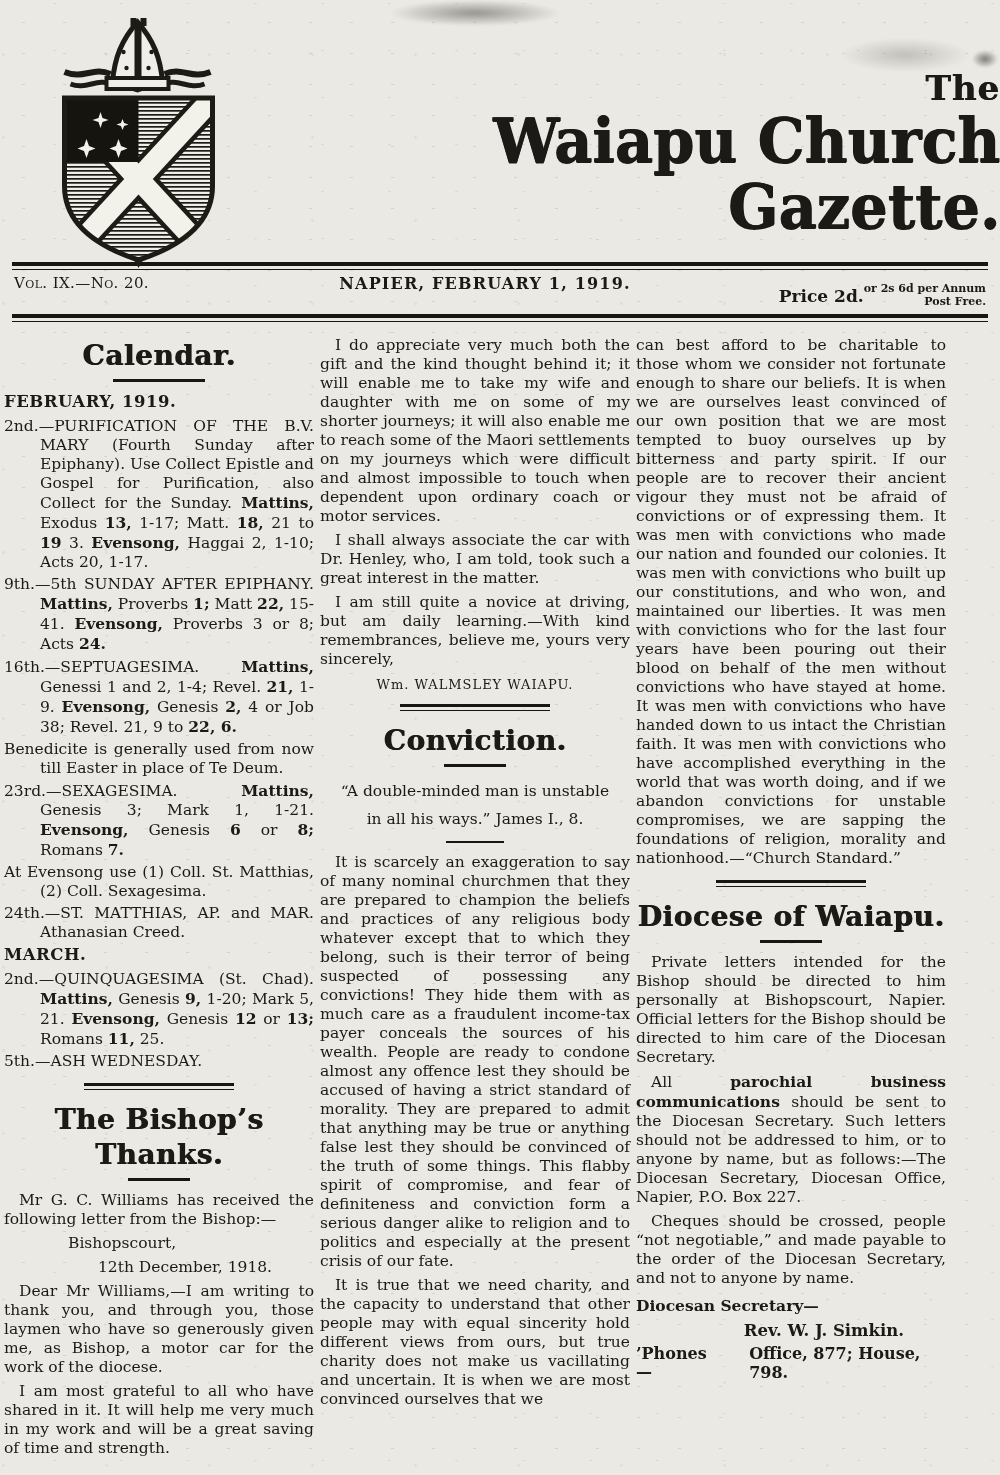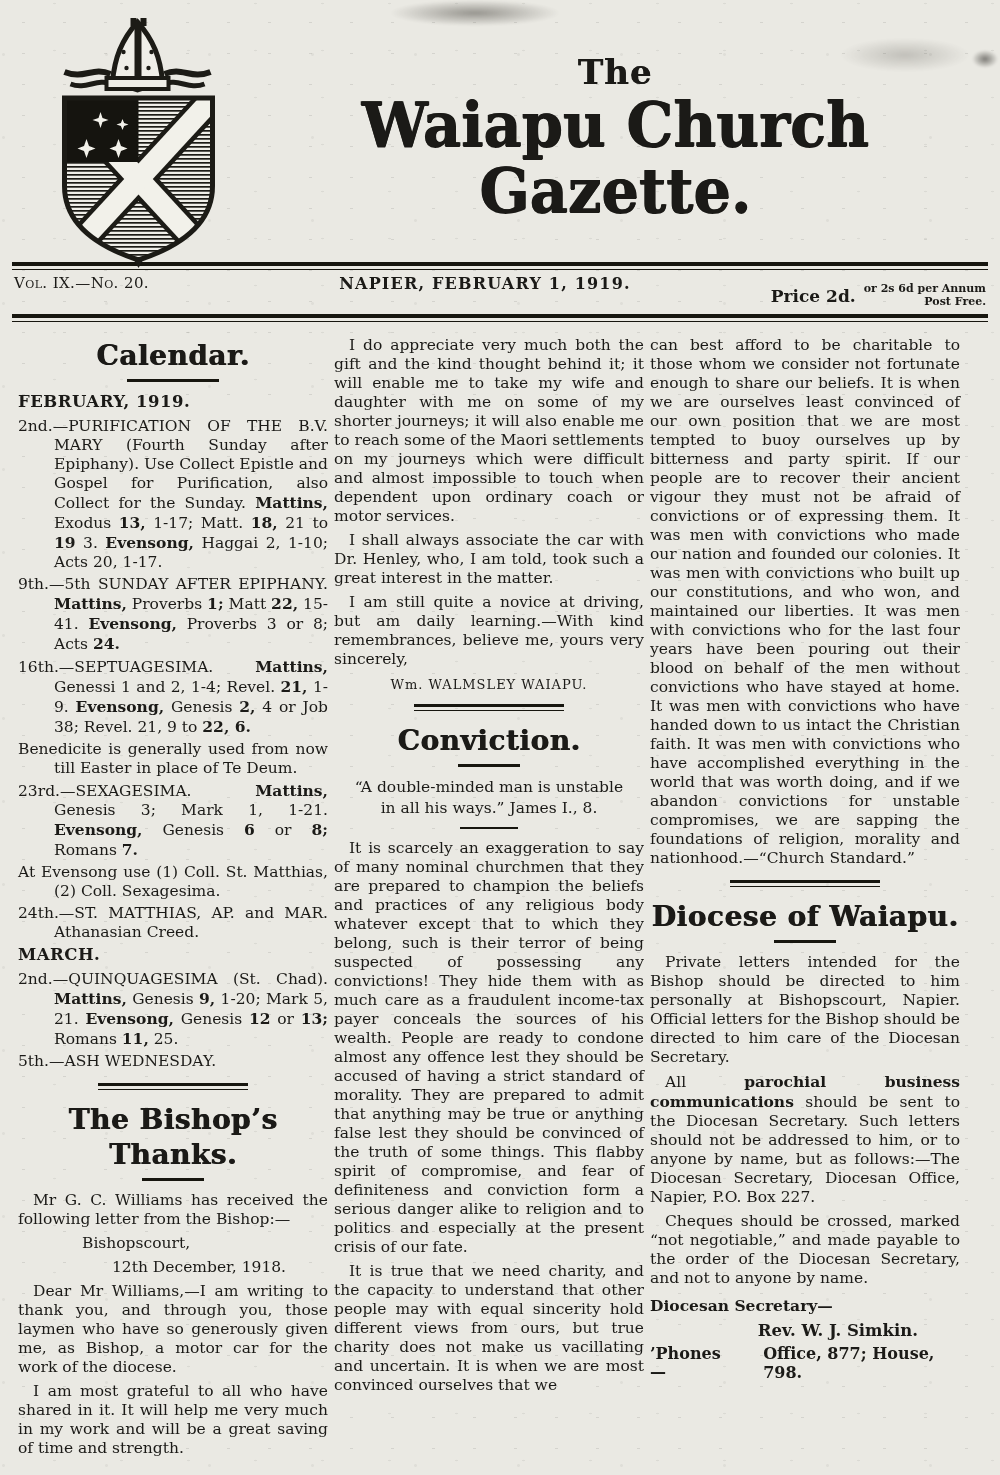--- a/index.html
+++ b/index.html
@@ -24,58 +24,58 @@
   .smudge.s1{left:390px;top:0px;width:170px;height:26px;opacity:.45;
     background:radial-gradient(closest-side,#35322c,transparent);}
   .smudge.s2{left:840px;top:38px;width:130px;height:34px;opacity:.22;
     background:radial-gradient(closest-side,#35322c,transparent);}
   .smudge.s3{left:972px;top:50px;width:26px;height:18px;opacity:.55;
     background:radial-gradient(closest-side,#23211d,transparent);}
 
   
   .masthead{position:relative;height:262px;}
   .crest{position:absolute;left:32px;top:18px;width:210px;height:250px;}
-  .masthead-text{margin-left:230px;text-align:center;padding-top:52px;}
+  .masthead-text{margin-left:230px;text-align:right;padding-top:68px;}
   .the{font-size:34px;font-weight:bold;letter-spacing:1px;
        text-shadow:.6px 0 #1b1a17;margin-bottom:4px;}
   .title{font-size:59px;font-weight:bold;letter-spacing:0px;line-height:1.05;
        text-shadow:1px 0 #1b1a17, .5px .5px #1b1a17;transform:scaleY(1.06);}
 
   .rule{margin:0 12px;}
   .rule-heavy{border-top:4px solid #17160f;border-bottom:1.5px solid #17160f;height:3px;}
 
   
   .issue-bar{display:flex;margin:4px 14px 4px;height:36px;}
   .vol{font-size:15px;letter-spacing:.4px;width:250px;font-variant:small-caps;}
   .dateline{flex:1;text-align:center;font-size:16px;letter-spacing:1.2px;font-weight:600;}
-  .price-group{display:flex;align-items:center;justify-content:flex-end;width:280px;gap:8px;margin-top:7px;}
+  .price-group{display:flex;align-items:center;justify-content:flex-end;width:280px;gap:0;margin-top:7px;}
   .price{font-size:17px;font-weight:bold;}
   .price-note{font-size:11px;font-weight:bold;line-height:1.15;text-align:right;}
 
   
-  .columns{display:flex;gap:6px;padding:14px 18px 0;}
+  .columns{display:flex;gap:6px;padding:14px 4px 0;}
   .col{width:310px;}
   p{margin:0 0 5px;text-align:justify;text-indent:15px;line-height:19px;font-size:15.5px;}
   p.noindent{text-indent:0;}
 
   .article-heading{margin:2px 0 0;text-align:center;font-size:28px;font-weight:bold;
     letter-spacing:.5px;text-shadow:.7px 0 #1b1a17;line-height:1.25;}
   .head-rule{width:62px;margin:6px auto 10px;border-top:3px solid #17160f;}
   .head-rule.wide{width:92px;}
   .section-rule{width:150px;margin:12px auto 12px;height:3px;
     border-top:3px solid #17160f;border-bottom:1px solid #17160f;}
   .quote-rule{width:58px;margin:8px auto 10px;border-top:2.5px solid #17160f;}
 
   .cal-subhead{text-align:left;font-weight:bold;font-size:16.5px;margin:2px 0 6px;
     letter-spacing:.5px;}
   .cal-entry{padding-left:36px;text-indent:-36px;margin-bottom:3px;}
   .addr1{text-indent:0;padding-left:64px;}
   .addr2{text-indent:0;padding-left:94px;}
   .signature{text-align:center;font-size:13px;letter-spacing:1px;margin:8px 0 6px;}
-  .quote{width:276px;margin:4px auto 0;text-align:center;text-indent:0;line-height:21px;}
+  .quote{width:276px;margin:4px auto 0;text-align:center;text-indent:0;line-height:28px;}
   .sec-line{text-indent:0;margin-top:8px;font-weight:bold;}
   .sec-name{text-align:right;text-indent:0;padding-right:42px;font-weight:bold;
     font-size:16.5px;margin:6px 0 4px;}
   .phones{display:flex;text-indent:0;font-size:16px;margin-top:2px;}
   .phones .ph-label{font-weight:bold;}
   .phones .ph-value{font-weight:bold;margin-left:34px;}
 </style>
 </head>
 <body>
 
@@ -207,21 +207,21 @@
         <p class="noindent">can best afford to be charitable to those whom we consider not fortunate enough to share our beliefs. It is when we are ourselves least convinced of our own position that we are most tempted to buoy ourselves up by bitterness and party spirit. If our people are to recover their ancient vigour they must not be afraid of convictions or of expressing them.  It was men with convictions who made our nation and founded our colonies.  It was men with convictions who built up our constitutions, and who won, and maintained our liberties.  It was men with convictions who for the last four years have been pouring out their blood on behalf of the men without convictions who have stayed at home. It was men with convictions who have handed down to us intact the Christian faith.  It was men with convictions who have accomplished everything in the world that was worth doing, and if we abandon convictions for unstable compromises, we are sapping the foundations of religion, morality and nationhood.—“Church Standard.”</p>
       </article>
 
       <div class="section-rule"></div>
 
       <article>
         <h2 class="article-heading">Diocese of Waiapu.</h2>
         <div class="head-rule"></div>
         <p>Private letters intended for the Bishop should be directed to him personally at Bishopscourt, Napier. Official letters for the Bishop should be directed to him care of the Diocesan Secretary.</p>
         <p>All <b>parochial business communications</b> should be sent to the Diocesan Secretary.  Such letters should not be addressed to him, or to anyone by name, but as follows:—The Diocesan Secretary, Diocesan Office, Napier, P.O. Box 227.</p>
-        <p>Cheques should be crossed, marked “not negotiable,” and made payable to the order of the Diocesan Secretary, and not to anyone by name.</p>
+        <p>Cheques should be crossed, people “not negotiable,” and made payable to the order of the Diocesan Secretary, and not to anyone by name.</p>
         <p class="sec-line">Diocesan Secretary—</p>
         <div class="sec-name">Rev. W. J. Simkin.</div>
         <div class="phones">
           <span class="ph-label">’Phones—</span>
           <span class="ph-value">Office, 877; House, 798.</span>
         </div>
       </article>
     </section>
 
   </main>

